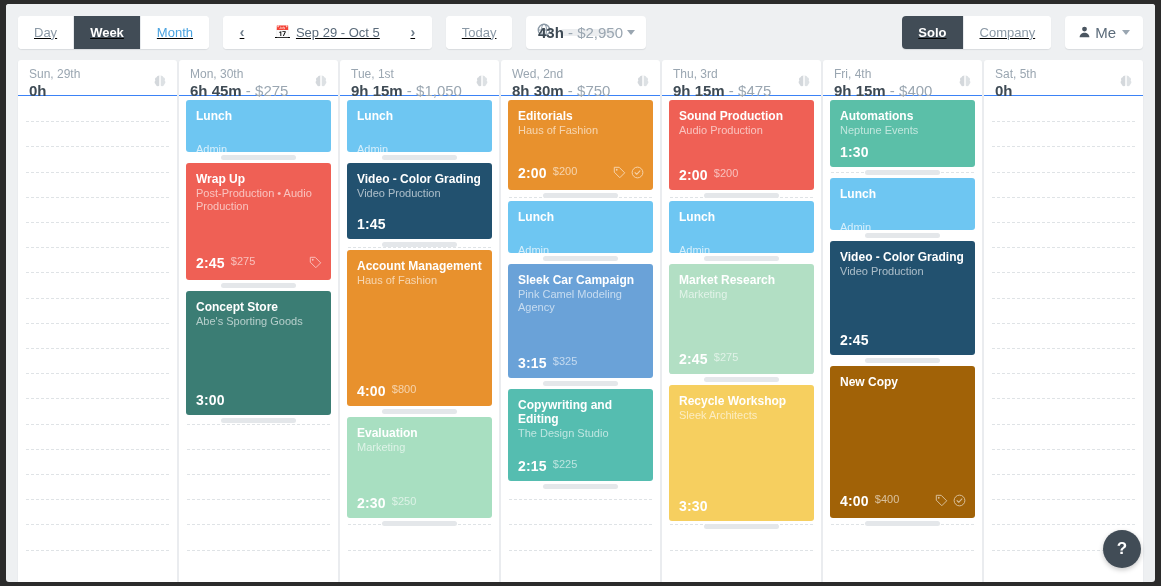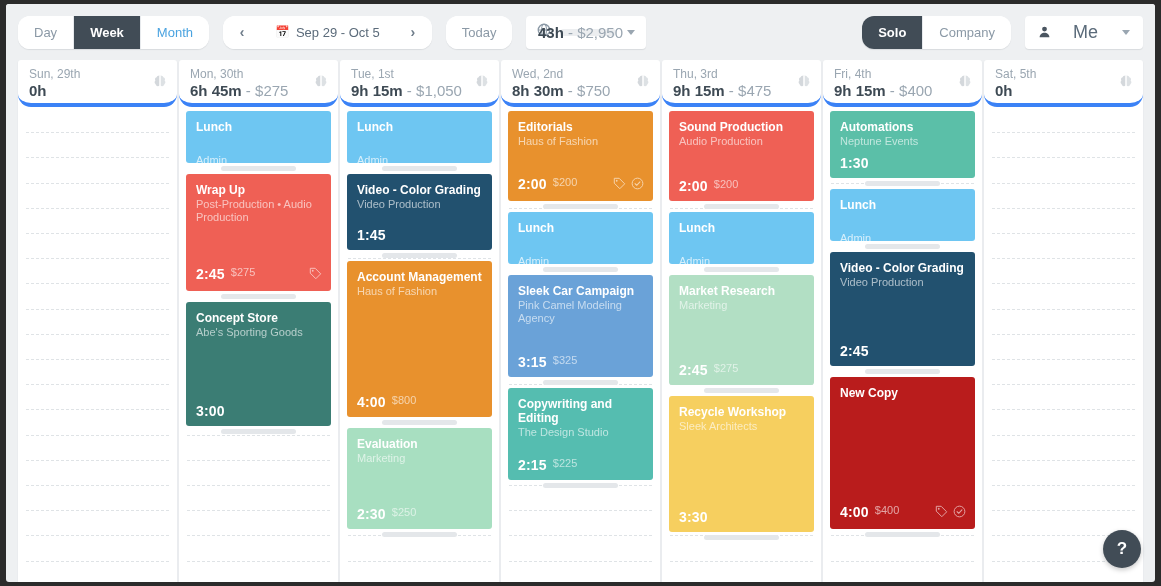--- a/index.html
+++ b/index.html
@@ -20,22 +20,22 @@
 
   
   .toolbar {
     position: relative;
     height: 56px;
     background: #eef0f2;
     display: flex;
     align-items: center;
     padding: 0 12px;
   }
-  .btn-group { display: flex; background:#fff; border-radius:12px;
-     box-shadow:0 1px 1px rgba(30,40,50,.10); overflow:hidden; }
+  .btn-group { display: flex; background:#fff; border-radius:4px;
+     box-shadow:0 1px 1px rgba(30,40,50,.10); overflow:hidden;text-decoration:underline; }
   .tbtn {
     font-size: 13px; color: #8b99a6; background: #fff;
     padding: 0 16px; height: 33px; line-height: 33px;
     border: none; cursor: pointer; white-space: nowrap;
     font-family: inherit;
   }
   .tbtn.active { background:#414c56; color:#fff; font-weight:bold; }
   .tbtn.blue { color:#4aa3e0; }
   .tbtn + .tbtn { border-left: 1px solid #e7eaed; }
 
@@ -62,43 +62,42 @@
     position:absolute; left:0; right:0; text-align:center;
     font-size:15px; pointer-events:none;
   }
   .tb-center b { color:#3e4a54; font-weight:bold; }
   .tb-center span { color:#9aa6b1; }
 
   .tb-right { margin-left:auto; display:flex; align-items:center; }
   .me-box {
     margin-left: 14px; height:33px; background:#fff; border-radius:4px;
     box-shadow:0 1px 1px rgba(30,40,50,.10);
-    display:flex; align-items:center; gap:22px; padding:0 13px;
-    font-size:18px; color:#5b6b7a; cursor:pointer;
+    display:flex; align-items:center; gap:4px; padding:0 13px;
+    font-size:15px; color:#5b6b7a; cursor:pointer;
   }
 
   
   .cal {
     position:absolute; left:12px; right:12px; top:56px; bottom:0;
     display:flex; gap:2px;
   }
   .daycol {
     flex: 1 1 0;
     background:#fff;
     border-radius: 3px 3px 0 0;
     display:flex; flex-direction:column;
     box-shadow: 0 1px 2px rgba(30,40,50,.07);
     position:relative;
     overflow:hidden;
   }
   .dayhead {
-    height: 47px; padding: 7px 11px 0 11px;
-    border-bottom: 4px solid #3b82f6;
+    height: 36px; padding: 7px 11px 0 11px;
+    border-bottom: 1px solid #3b82f6;
     position:relative;
-    border-radius:13px;
   }
   .dayname { font-size:12px; color:#9aa6b1; line-height:15px; }
   .daytotal { font-size:15px; color:#3e4a54; font-weight:bold; line-height:17px;}
   .daytotal .amt { color:#9aa6b1; font-weight:normal; }
   .brain {
     position:absolute; right:9px; top:14px; width:16px; height:16px;
     opacity:.32;
   }
 
   .daybody { position:relative; flex:1; overflow:hidden; }
@@ -440,21 +439,21 @@
             <div class="ev light" style="background: rgb(110, 198, 242); height: 52px;">
               <div class="ev-title">Lunch</div>
               <div class="ev-sub">Admin</div>
               <div class="ev-foot" style="position: static; margin-top: 3px;">
                 <span class="ev-dur">1:00</span>
               </div>
             </div>
             <div class="handle">
               <i></i>
             </div>
-            <div class="ev" style="background: rgb(106, 162, 216); height: 102px;">
+            <div class="ev" style="background: rgb(106, 162, 216); height: 114px;">
               <div class="ev-title">Sleek Car Campaign</div>
               <div class="ev-sub">Pink Camel Modeling Agency</div>
               <div class="ev-foot">
                 <span class="ev-dur">3:15</span>
                 <span class="ev-amt">$325</span>
               </div>
             </div>
             <div class="handle">
               <i></i>
             </div>
@@ -604,21 +603,21 @@
             <div class="ev" style="background: rgb(34, 81, 111); height: 114px;">
               <div class="ev-title">Video - Color Grading</div>
               <div class="ev-sub">Video Production</div>
               <div class="ev-foot">
                 <span class="ev-dur">2:45</span>
               </div>
             </div>
             <div class="handle">
               <i></i>
             </div>
-            <div class="ev" style="background: #b91c1c; height: 152px;">
+            <div class="ev" style="background: #a16207; height: 152px;">
               <div class="ev-title">New Copy</div>
               <div class="ev-foot">
                 <span class="ev-dur">4:00</span>
                 <span class="ev-amt">$400</span>
                 <span class="ev-icons">
                   <span><svg width="13" height="13" viewBox="0 0 16 16">
                       <path d="M1.6 1.6h6l6.8 6.8-6 6-6.8-6.8z" fill="none" stroke="#fff" stroke-width="1.2" stroke-linejoin="round"></path>
                       <circle cx="4.6" cy="4.6" r="1.1" fill="#fff"></circle>
                     </svg></span>
                   <span><svg width="13" height="13" viewBox="0 0 16 16">

